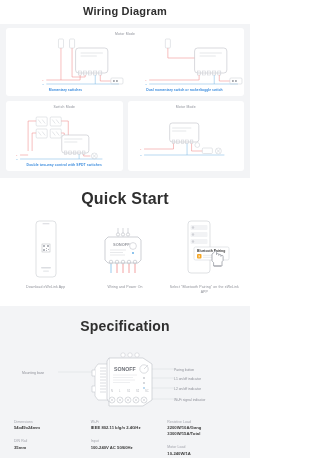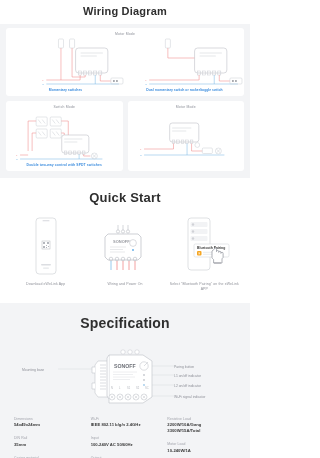--- a/index.html
+++ b/index.html
@@ -11,21 +11,21 @@
     -webkit-font-smoothing:antialiased;
   }
   .page{position:relative;width:250px;height:344px;}
 
   
   .sec-title{
     text-align:center;font-weight:bold;color:#2f2f2f;
     letter-spacing:.2px;
   }
   .t-wiring{font-size:11px;padding-top:5px;padding-bottom:7px;}
-  .t-quick{font-size:13px;padding-top:12px;padding-bottom:10px;}
+  .t-quick{font-size:16px;padding-top:12px;padding-bottom:10px;}
   .t-spec{font-size:14px;padding-top:12px;padding-bottom:6px;}
 
   
   .wiring-band{background:#f3f4f6;padding:4px 6px 7px 6px;}
   .panel{background:#fff;border-radius:3px;position:relative;}
   .panel-top{height:68px;margin-bottom:5px;}
   .row2{display:flex;gap:5px;}
   .row2 .panel{flex:1;height:70px;}
   .mode-label{
     position:absolute;top:4px;left:0;right:0;text-align:center;

